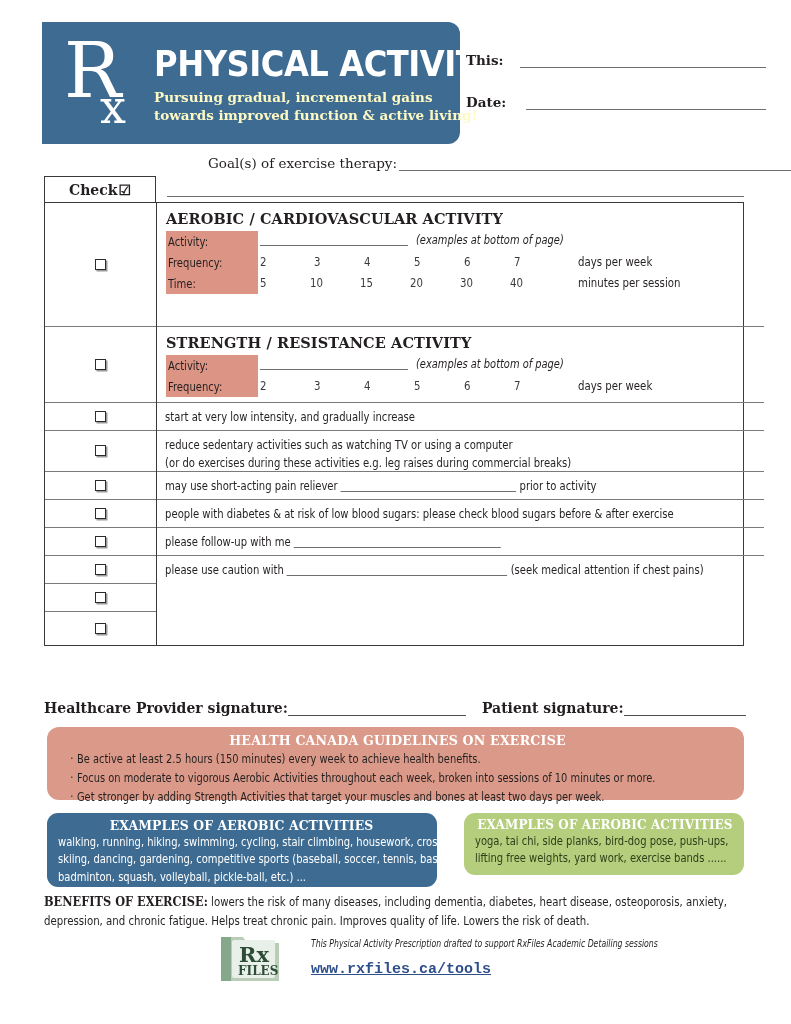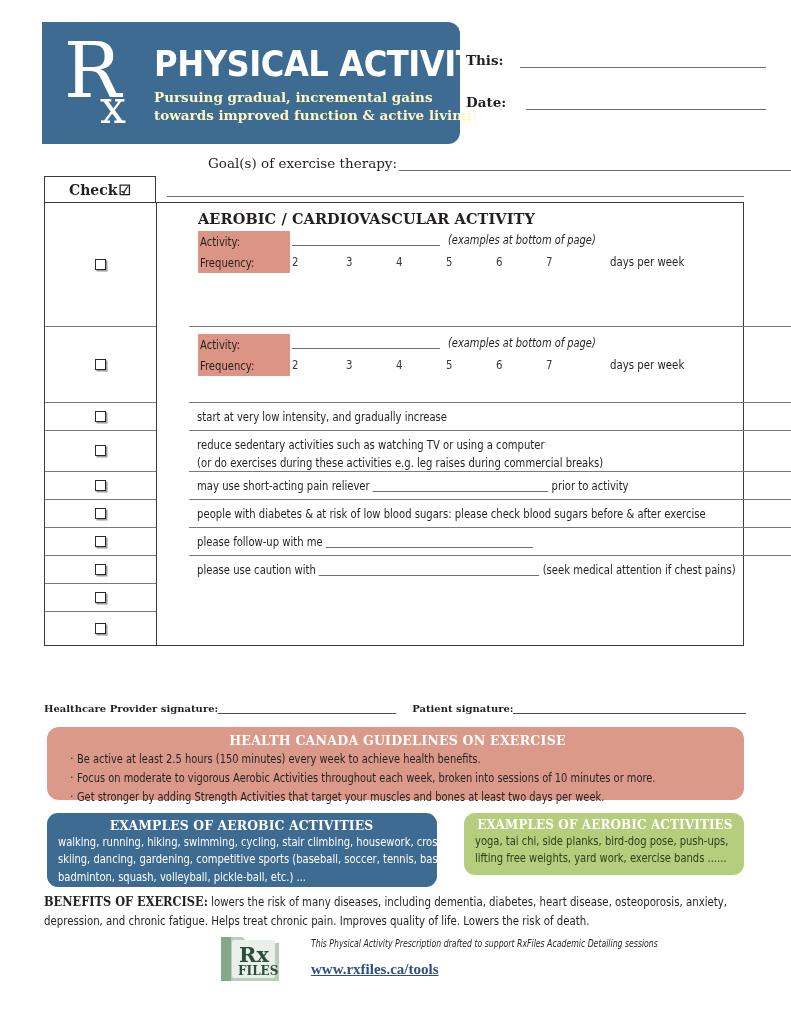--- a/index.html
+++ b/index.html
@@ -82,21 +82,20 @@
     display: flex; align-items: center; justify-content: center;
     font-family: "DejaVu Serif", serif; font-size: 14px; font-weight: bold;
     background: #fff;
   }
   .chk-glyph-head { margin-left: 1px; font-size: 14px; line-height: 1; }
 
   .grid {
     margin-top: -1.3px;
     border: 1.3px solid #3a3a3a;
     display: flex;
-    gap: 32px;
   }
   .col-check {
     width: 112px; flex: 0 0 112px;
     border-right: 1.3px solid #3a3a3a;
     display: flex; flex-direction: column;
   }
   .col-body { flex: 1 1 auto; display: flex; flex-direction: column; }
 
   .cc { display: flex; align-items: center; justify-content: center;
         border-bottom: 1.1px solid #7a7a7a; }
@@ -157,21 +156,21 @@
     font-size: 12.2px; font-style: italic; color: #231f20; white-space: nowrap;
     transform: scaleX(0.9); transform-origin: left center;
   }
 
   
   .sig-row {
     position: absolute; left: 44px; top: 700px; width: 702px;
     display: flex; align-items: flex-end;
   }
   .sig-label {
-    font-family: "DejaVu Serif", serif; font-size: 10px; font-weight: bold;
+    font-family: "DejaVu Serif", serif; font-size: 14px; font-weight: bold;
     white-space: nowrap;
   }
   .sig-line { border-bottom: 1.3px solid #4d4d4d; height: 14px; }
   .sig-line.a { width: 178px; }
   .sig-line.b { flex: 1 1 auto; }
   .sig-gap { width: 16px; }
 
   
   .guide-box {
     position: absolute; left: 47px; top: 727px; width: 697px; height: 73px;
@@ -226,21 +225,21 @@
   
   .footer-logo { position: absolute; left: 219px; top: 931px; width: 62px; height: 54px; }
   .footer-note {
     position: absolute; left: 311px; top: 938px;
     font-family: "DejaVu Sans Condensed", "Liberation Sans Narrow", "Liberation Sans", sans-serif;
     font-size: 9.6px; font-style: italic; color: #231f20; white-space: nowrap;
     transform: scaleX(0.9); transform-origin: left center;
   }
   .footer-url {
     position: absolute; left: 311px; top: 961px;
-    font-family: Liberation Serif, serif; font-weight: bold; font-size: 15px;
+    font-family: Liberation Mono, monospace; font-weight: bold; font-size: 15px;
     color: #2f4f8a; text-decoration: underline; white-space: nowrap;
   }
 </style>
 </head>
 <body>
 
 <div class="header-wrap">
   <div class="header-band">
     <div class="rx-logo">
       <svg width="86" height="100" viewBox="0 0 86 100" aria-hidden="true">
@@ -336,26 +335,41 @@
                   <span class="vcell" style="left:2px">2</span>
                   <span class="vcell" style="left:56px">3</span>
                   <span class="vcell" style="left:106px">4</span>
                   <span class="vcell" style="left:156px">5</span>
                   <span class="vcell" style="left:206px">6</span>
                   <span class="vcell" style="left:256px">7</span>
                   <span class="vcell unit" style="left:320px">days per week</span>
                 </div>
               </div>
             </div>
+            <div class="sect-tr">
+              <div class="sect-lab"><span>Time:</span></div>
+              <div class="sect-vals">
+                <div class="vals-inner">
+                  <span class="vcell" style="left:2px">5</span>
+                  <span class="vcell" style="left:52px">10</span>
+                  <span class="vcell" style="left:102px">15</span>
+                  <span class="vcell" style="left:152px">20</span>
+                  <span class="vcell" style="left:202px">30</span>
+                  <span class="vcell" style="left:252px">40</span>
+                  <span class="vcell unit" style="left:320px">minutes per session</span>
+                </div>
+              </div>
+            </div>
           </div>
         </div>
       </div>
 
       <div class="rw" style="height:76px">
         <div class="sect">
+          <div class="sect-title">STRENGTH / RESISTANCE ACTIVITY</div>
           <div class="sect-tbl">
             <div class="sect-tr">
               <div class="sect-lab"><span>Activity:</span></div>
               <div class="sect-vals">
                 <div class="vals-inner">
                   <div class="act-line"></div>
                   <div class="act-note">(examples at bottom of page)</div>
                 </div>
               </div>
             </div>

